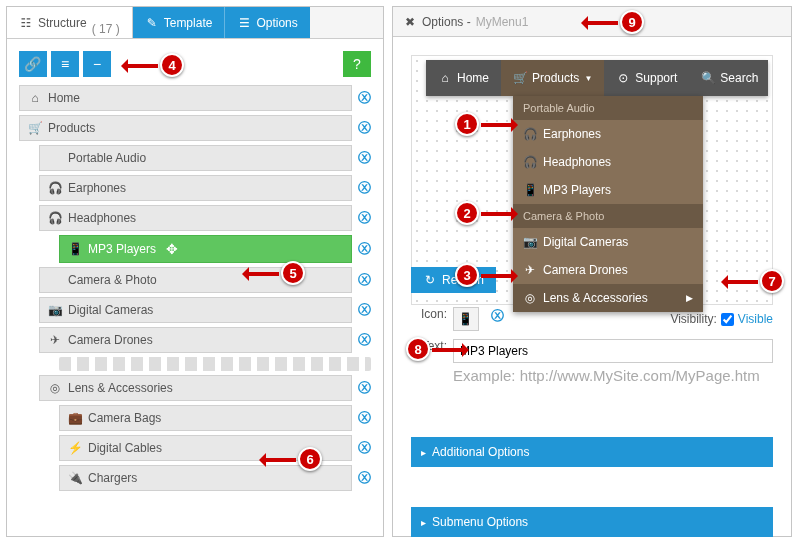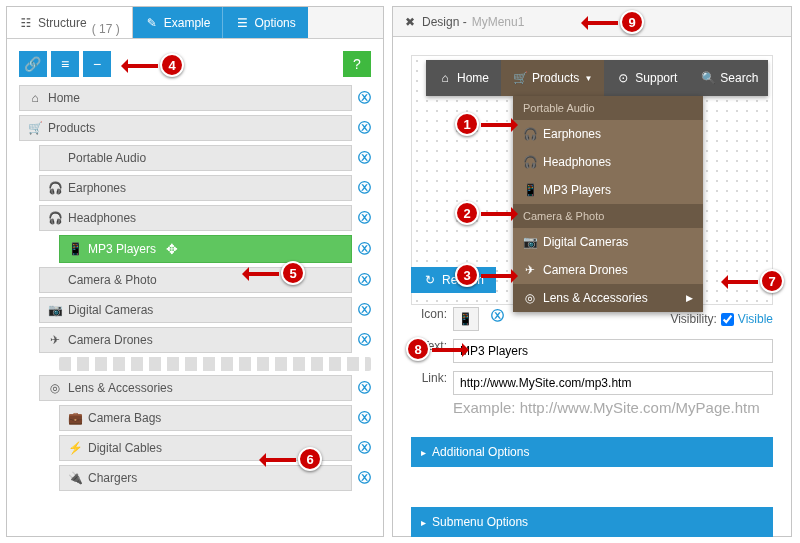--- a/index.html
+++ b/index.html
@@ -78,21 +78,21 @@
 
 <div class="panel panel-left">
   <div class="tabs">
     <div class="tab active">
       <span class="ico">☷</span>
       <span>Structure</span>
       <span class="tab-count">( 17 )</span>
     </div>
     <div class="tab blue">
       <span class="ico">✎</span>
-      <span>Example</span>
+      <span>Template</span>
     </div>
     <div class="tab blue">
       <span class="ico">☰</span>
       <span>Options</span>
     </div>
   </div>
 
   <div class="toolbar">
     <div class="sqbtn">🔗</div>
     <div class="sqbtn">≡</div>
@@ -193,21 +193,21 @@
           <span>Chargers</span>
         </div>
         <span class="tree-x">ⓧ</span>
       </div>
     </div>
 </div>
 
 <div class="panel panel-right">
   <div class="design-hdr">
     <span class="ico">✖</span>
-    <span>Design -</span>
+    <span>Options -</span>
     <span class="design-name">MyMenu1</span>
   </div>
 
   <div class="preview-area">
     <div class="menubar" id="menubar">
         <div class="mitem">
           <span class="ico">⌂</span>
           <span>Home</span>
         </div>
         <div class="mitem open">
@@ -268,24 +268,20 @@
       <div class="vis-block">
         <span>Visibility:</span>
         <input type="checkbox" checked="" style="">
         <a href="#">Visible</a>
       </div>
     </div>
     <div class="form-row">
       <label>Text:</label>
       <input type="text" value="MP3 Players" style="">
     </div>
-    <div class="form-row">
-      <label>Link:</label>
-      <input type="text" value="http://www.MySite.com/mp3.htm" style="">
-    </div>
     <div class="hint">Example: http://www.MySite.com/MyPage.htm</div>
   </div>
 
   <div class="acc acc2"><span>Submenu Options</span></div>
   <div class="acc acc1"><span>Additional Options</span></div>
 </div>
 
 <div class="badge badge-arrow-r" style="left:455px; top:112px;">1</div>
 <div class="badge badge-arrow-r" style="left:455px; top:201px;">2</div>
 <div class="badge badge-arrow-r" style="left:455px; top:263px;">3</div>

